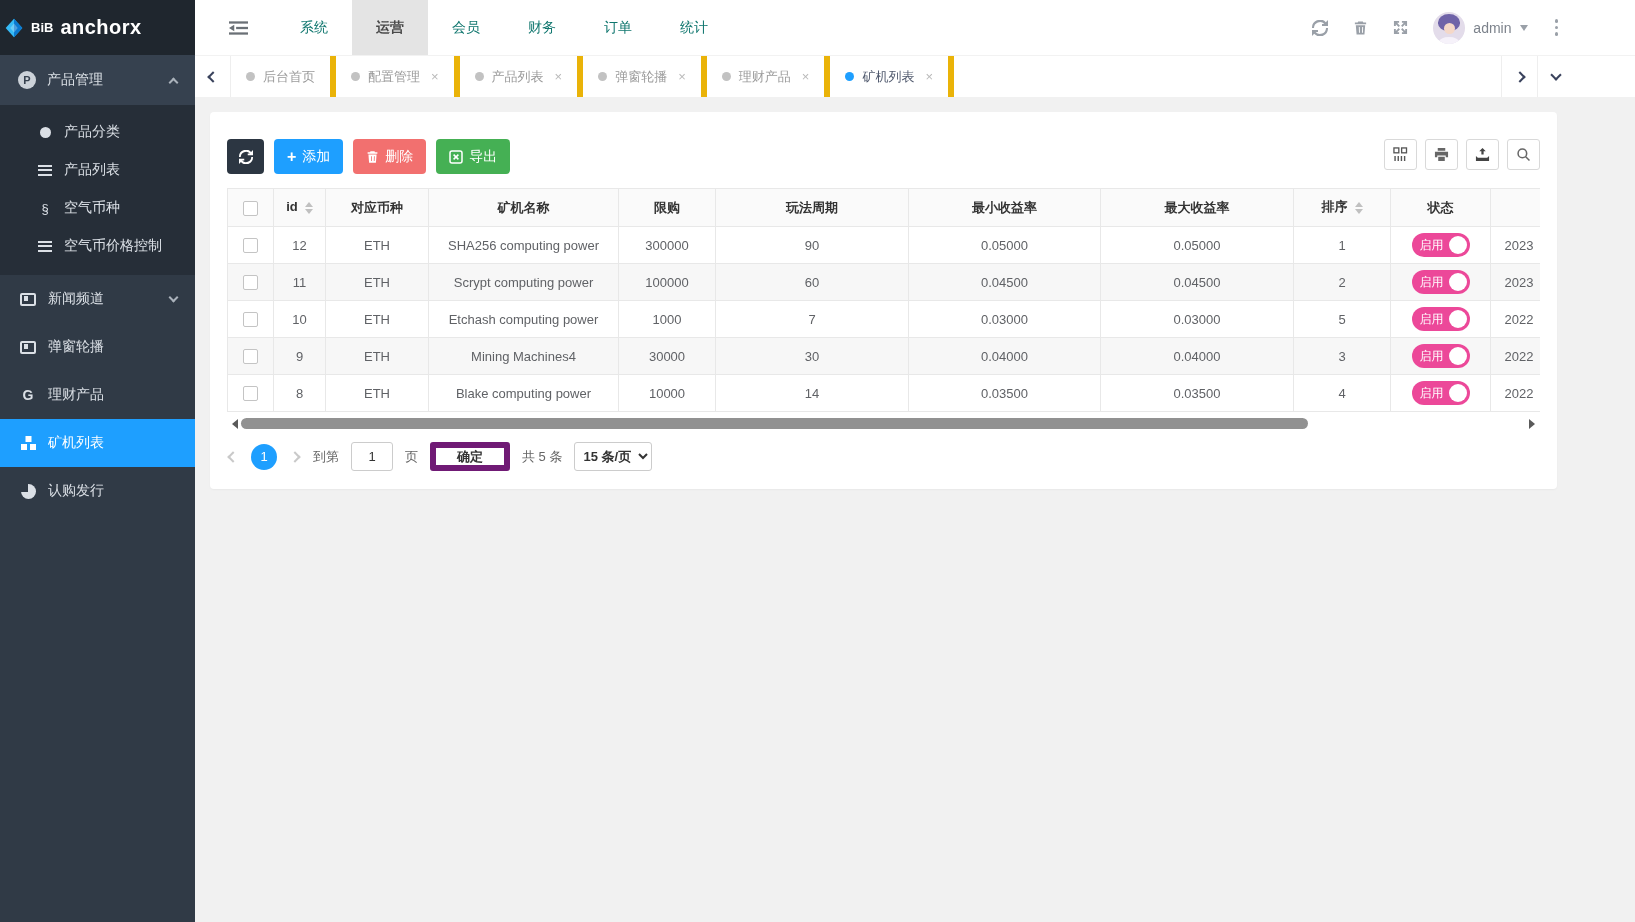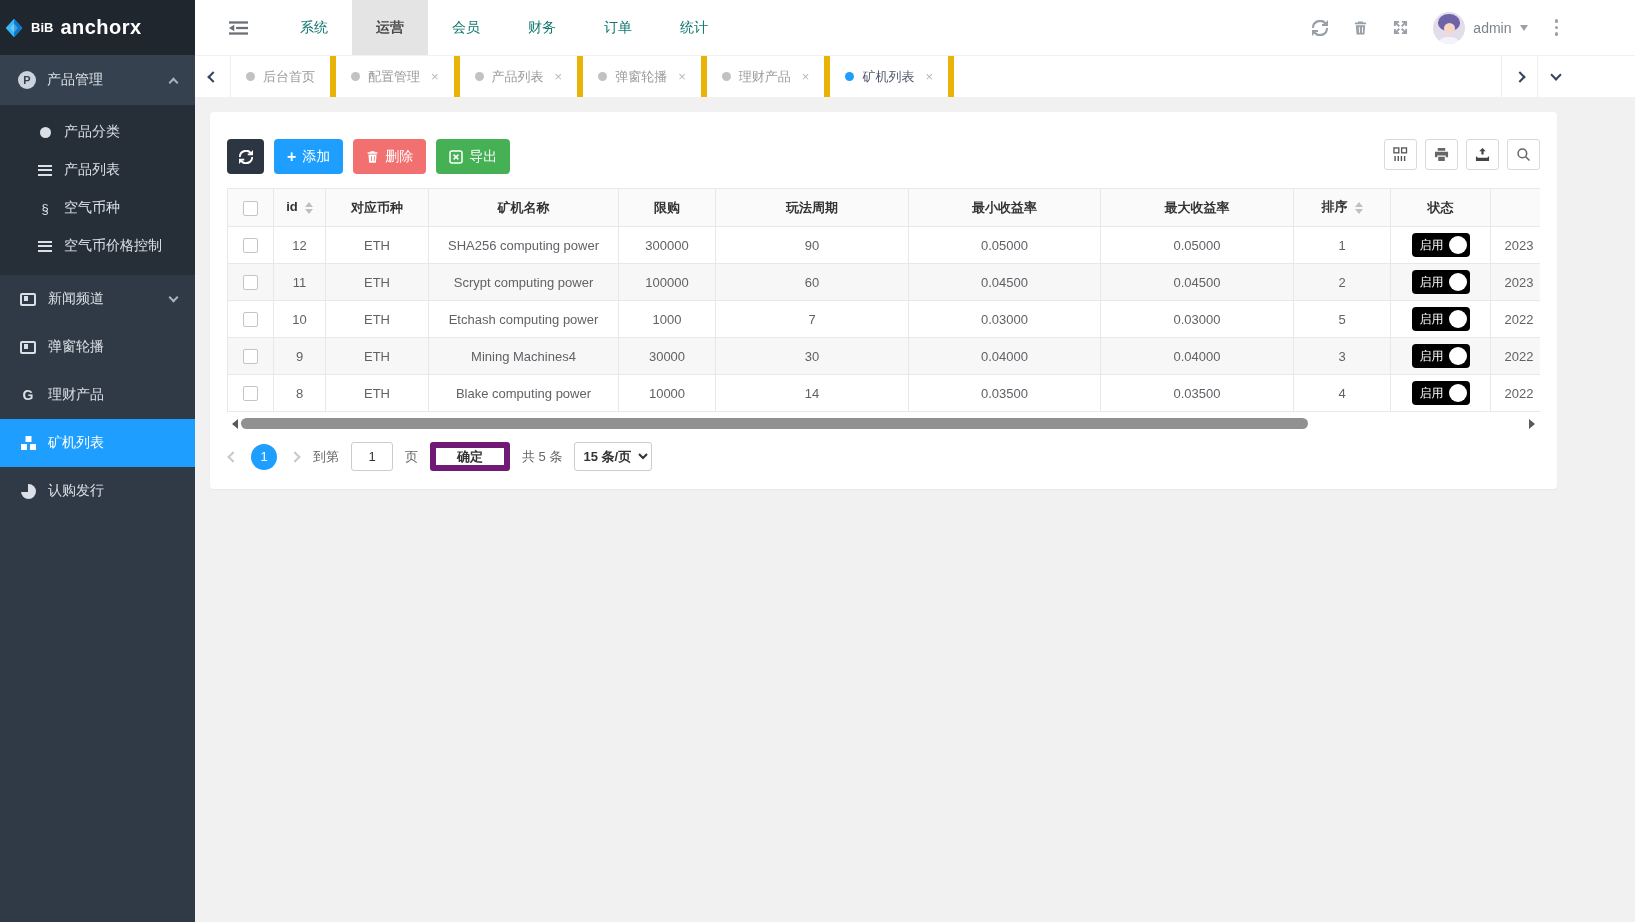--- a/index.html
+++ b/index.html
@@ -95,21 +95,21 @@
   .grid thead th { background:#fafafa; color:#333; font-weight:bold; height:38px; }
   .grid tbody tr:nth-child(even) { background:#f7f7f7; }
   .grid col.c1{width:46px}.grid col.c2{width:52px}.grid col.c3{width:103px}.grid col.c4{width:190px}
   .grid col.c5{width:97px}.grid col.c6{width:193px}.grid col.c7{width:192px}.grid col.c8{width:193px}
   .grid col.c9{width:97px}.grid col.c10{width:100px}.grid col.c11{width:57px}
   .checkbox { width:15px; height:15px; border:1px solid #c4c4c4; border-radius:2px; background:#fff; display:inline-block; vertical-align:middle; cursor:pointer; }
   .sort { display:inline-flex; flex-direction:column; margin-left:7px; vertical-align:middle; gap:2px; }
   .sort i { width:0; height:0; border:4px solid transparent; }
   .sort .s-up   { border-bottom:5px solid #c0c0c0; }
   .sort .s-down { border-top:5px solid #c0c0c0; }
-  .toggle { width:58px; height:24px; border-radius:4px; background:#000000; display:inline-flex; align-items:center; position:relative; cursor:pointer; vertical-align:middle; }
+  .toggle { width:58px; height:24px; border-radius:12px; background:#ec4899; display:inline-flex; align-items:center; position:relative; cursor:pointer; vertical-align:middle; }
   .toggle-label { color:#fff; font-size:12px; margin-left:8px; }
   .toggle-knob { width:18px; height:18px; border-radius:50%; background:#fff; position:absolute; right:3px; top:3px; }
 
   
   .hscroll { height:13px; display:flex; align-items:center; margin:5px 0 12px; }
   .hs-left  { width:0; height:0; border:5px solid transparent; border-right:6px solid #5a5a5a; cursor:pointer; }
   .hs-right { width:0; height:0; border:5px solid transparent; border-left:6px solid #5a5a5a; cursor:pointer; }
   .hs-track { flex:1; height:11px; margin:0 3px; position:relative; }
   .hs-thumb { position:absolute; left:0; top:0; height:11px; width:83%; background:#919191; border-radius:6px; cursor:grab; }
 

